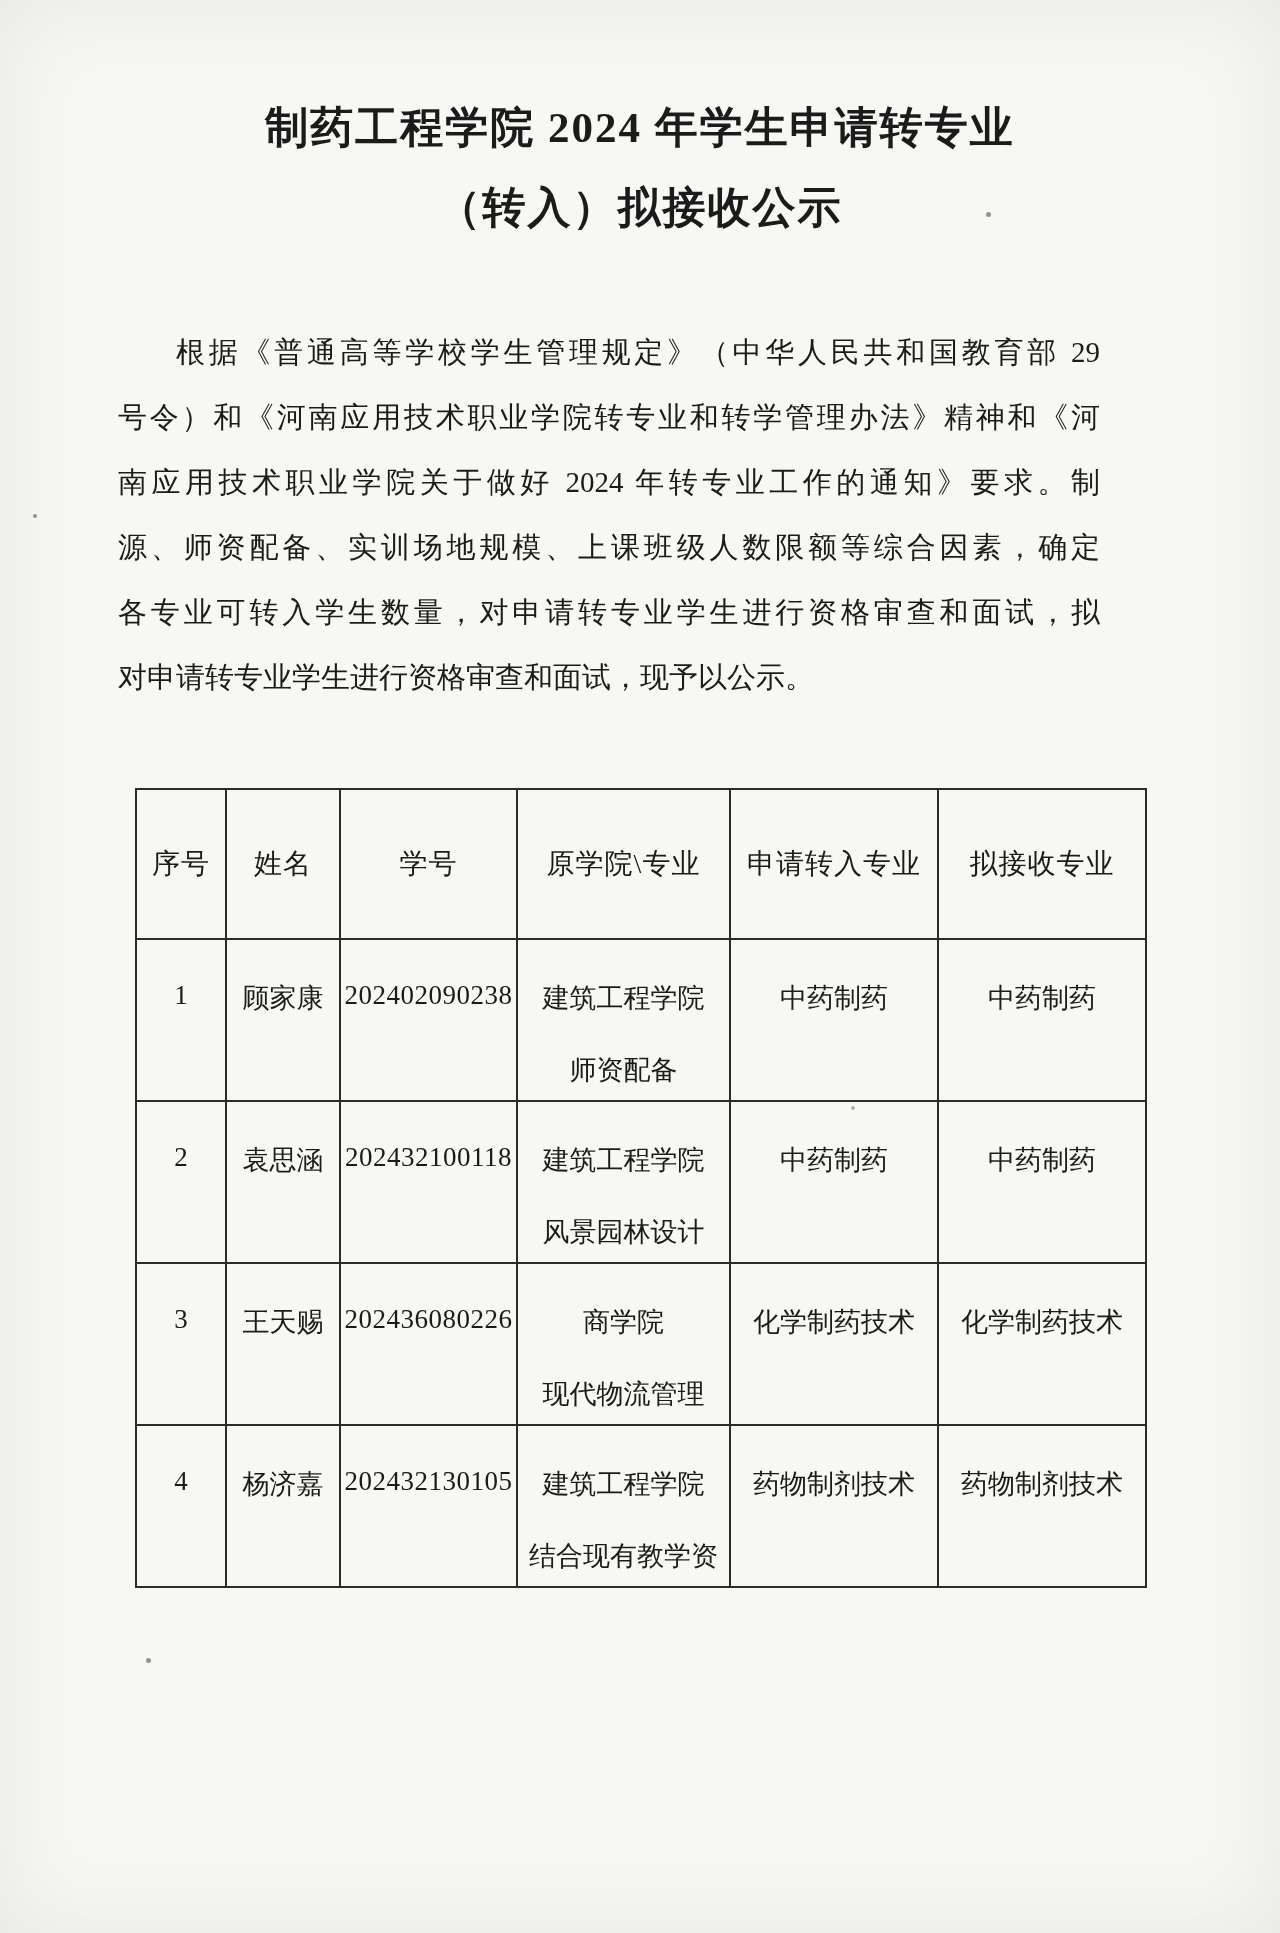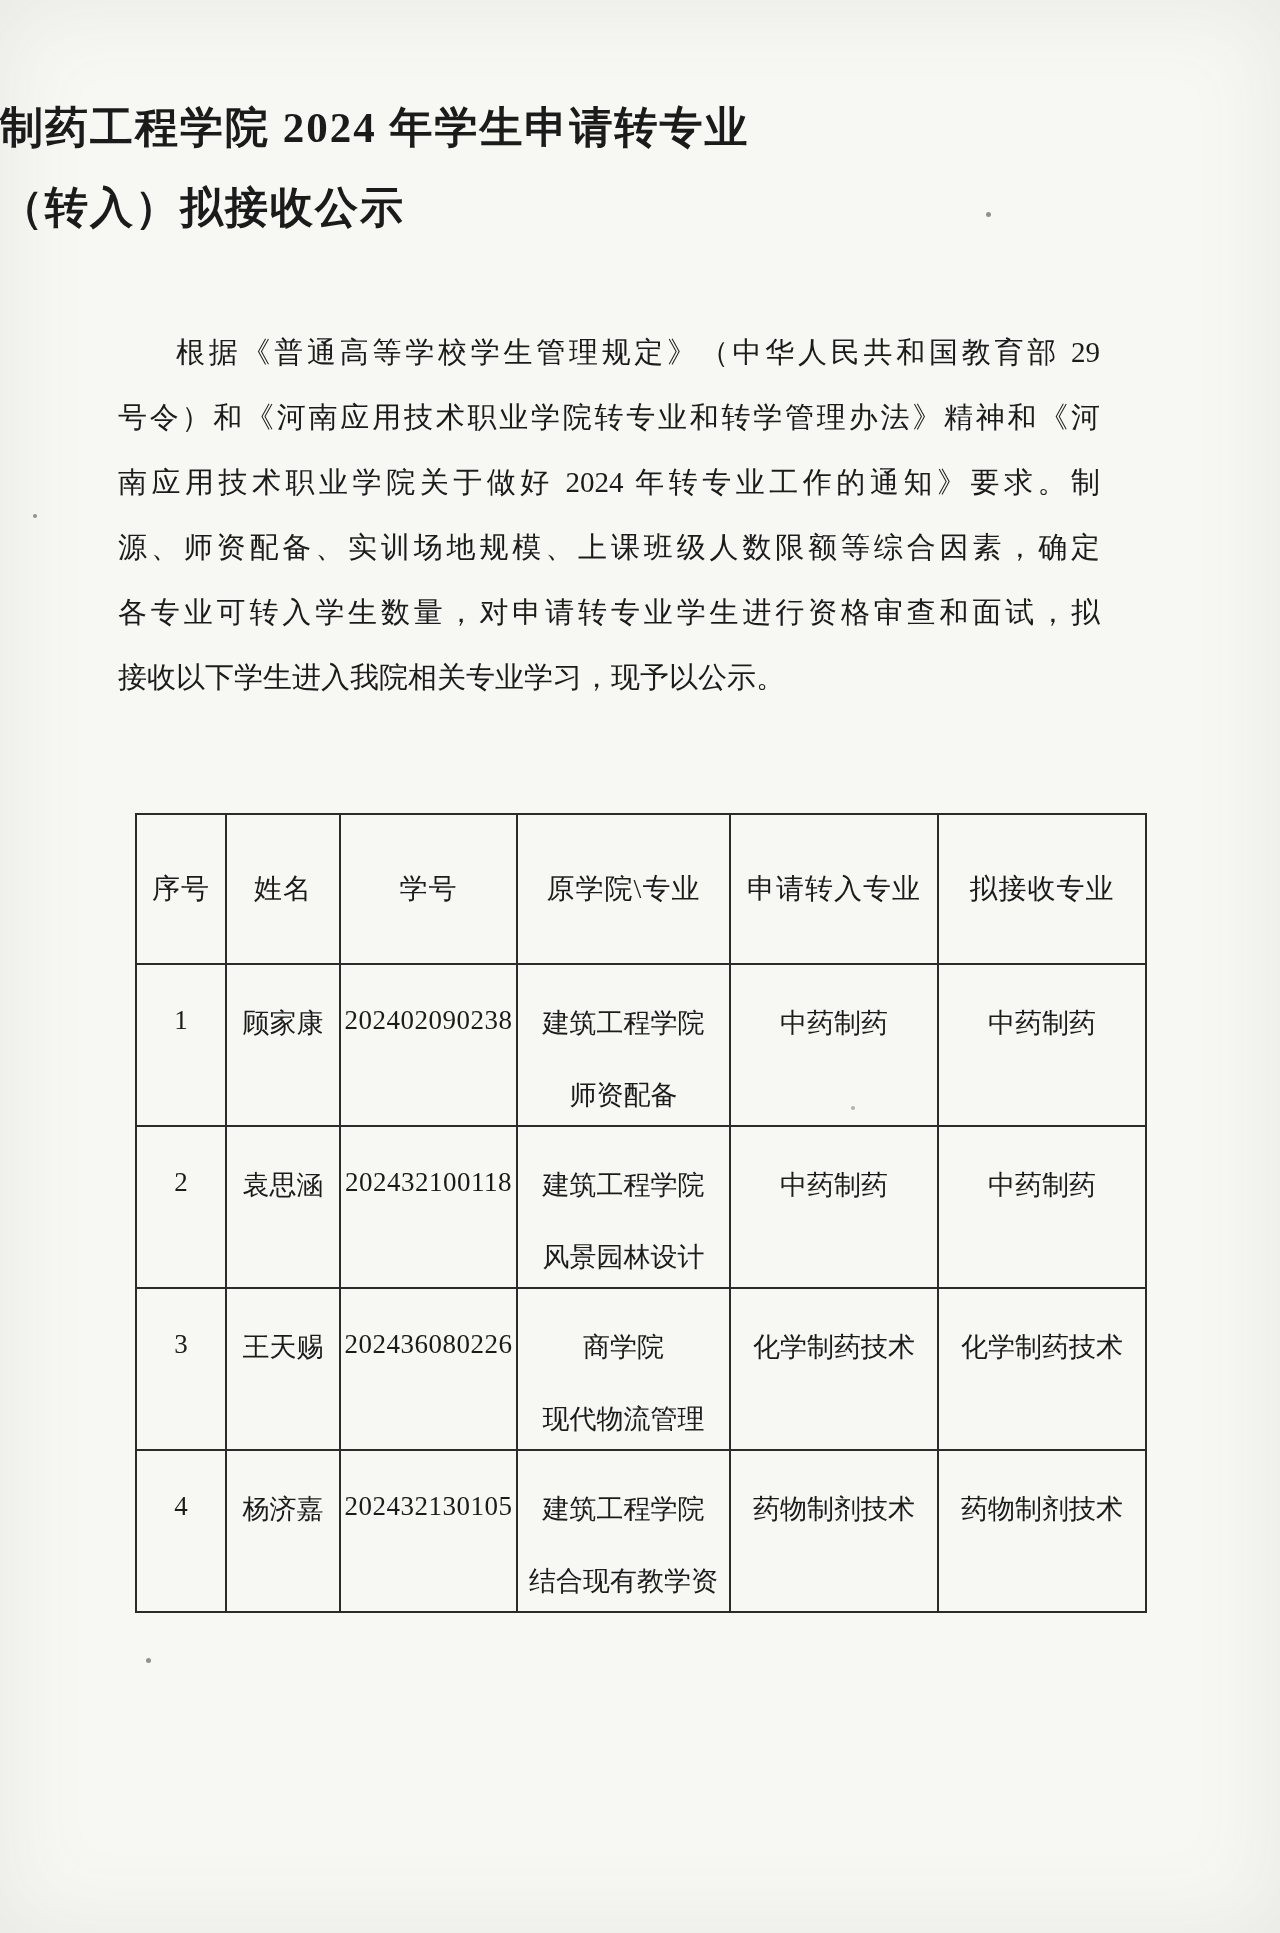--- a/index.html
+++ b/index.html
@@ -8,34 +8,34 @@
   .page {
     position:relative;
     width:1280px; height:1933px;
     margin:0 auto;
     background: var(--paper,#f7f7f4);
     box-shadow: inset 0 0 90px rgba(95,95,95,.10);
     font-family: "Liberation Serif","DejaVu Serif",serif;
     color: var(--ink,#1b1b1b);
     overflow:hidden;
   }
-  .title-block { padding-top:88px; text-align:left; }
+  .title-block { padding-top:88px; text-align:center; }
   .title-line {
     font-size:43px; font-weight:900; line-height:80px;
     letter-spacing:2px;
   }
   .body-text {
     margin-left:118px; margin-top:72px; width:982px;
     font-size:29px; line-height:65px;
   }
   .body-line { text-align:justify; text-align-last:justify; height:65px; white-space:nowrap; }
   .body-line.first { text-indent:58px; }
   .body-line.last { text-align-last:auto; white-space:normal; }
   table.transfer-table {
-    margin:103px 0 0 135px;
+    margin:78px 0 0 135px;
     border-collapse:collapse; table-layout:fixed;
     width:1010px;
   }
   .transfer-table th, .transfer-table td {
     border:2px solid var(--border,#2b2b2b);
     text-align:center;
     box-sizing:border-box;
     overflow:hidden;
   }
   .transfer-table thead th {
@@ -70,21 +70,21 @@
     <div class="title-line">制药工程学院 2024 年学生申请转专业</div>
     <div class="title-line">（转入）拟接收公示</div>
   </div>
 
   <div class="body-text">
     <div class="body-line first">根据《普通高等学校学生管理规定》（中华人民共和国教育部 29</div>
     <div class="body-line">号令）和《河南应用技术职业学院转专业和转学管理办法》精神和《河</div>
     <div class="body-line">南应用技术职业学院关于做好 2024 年转专业工作的通知》要求。制</div>
     <div class="body-line">源、师资配备、实训场地规模、上课班级人数限额等综合因素，确定</div>
     <div class="body-line">各专业可转入学生数量，对申请转专业学生进行资格审查和面试，拟</div>
-    <div class="body-line last">接收以下学生进入我院相关专业学习，现予以公示。</div>
+    <div class="body-line last">对申请转专业学生进行资格审查和面试，现予以公示。</div>
   </div>
 
   <table class="transfer-table">
     <colgroup>
       <col style="width:90px">
         <col style="width:114px">
         <col style="width:177px">
       <col style="width:213px">
         <col style="width:208px">
         <col style="width:208px">

